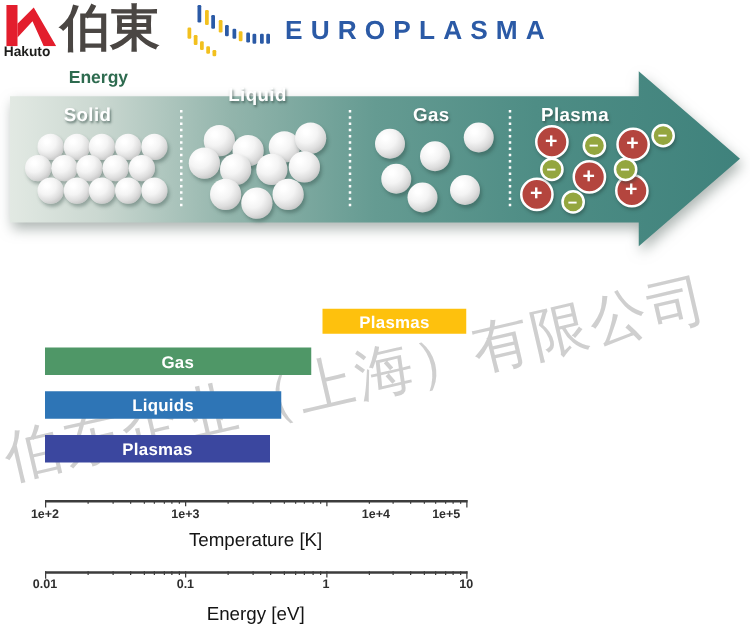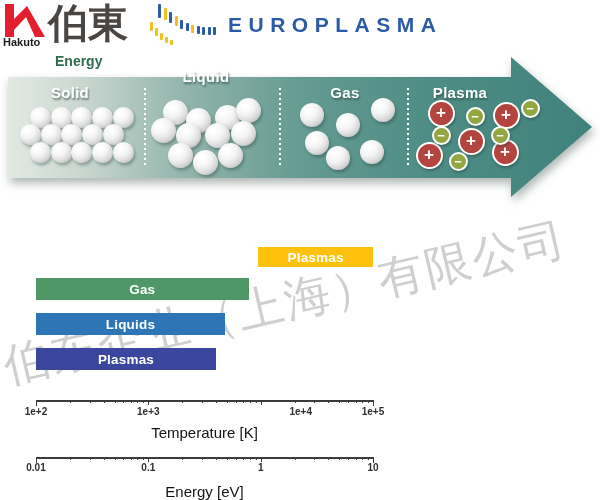--- a/index.html
+++ b/index.html
@@ -180,21 +180,21 @@
       <div class="tick-label" style="left: 260.7px; top: 405.5px; margin-left: 40px;">1e+4</div>
       <div class="tick" style="left: 294.5px; top: 400px; height: 3px;"></div>
       <div class="tick" style="left: 314.3px; top: 400px; height: 3px;"></div>
       <div class="tick" style="left: 328.3px; top: 400px; height: 3px;"></div>
       <div class="tick" style="left: 339.2px; top: 400px; height: 3px;"></div>
       <div class="tick" style="left: 348.1px; top: 400px; height: 3px;"></div>
       <div class="tick" style="left: 355.6px; top: 400px; height: 3px;"></div>
       <div class="tick" style="left: 362.1px; top: 400px; height: 3px;"></div>
       <div class="tick" style="left: 367.9px; top: 400px; height: 3px;"></div>
       <div class="tick" style="left: 373px; top: 400px; height: 6px;"></div>
-      <div class="tick-label" style="left: 373px; top: 405.5px;">1e+5</div>
+      <div class="tick-label" style="left: 357px; top: 405.5px;">1e+5</div>
       <div class="axis-title" style="left: 204.5px; top: 424px;">Temperature [K]</div>
       <div class="axis-line" style="left: 36px; top: 457px; width: 337.5px;"></div>
       <div class="tick" style="left: 36px; top: 457px; height: 6px;"></div>
       <div class="tick-label" style="left: 36px; top: 462px;">0.01</div>
       <div class="tick" style="left: 69.8px; top: 457px; height: 3px;"></div>
       <div class="tick" style="left: 89.6px; top: 457px; height: 3px;"></div>
       <div class="tick" style="left: 103.6px; top: 457px; height: 3px;"></div>
       <div class="tick" style="left: 114.5px; top: 457px; height: 3px;"></div>
       <div class="tick" style="left: 123.4px; top: 457px; height: 3px;"></div>
       <div class="tick" style="left: 130.9px; top: 457px; height: 3px;"></div>

